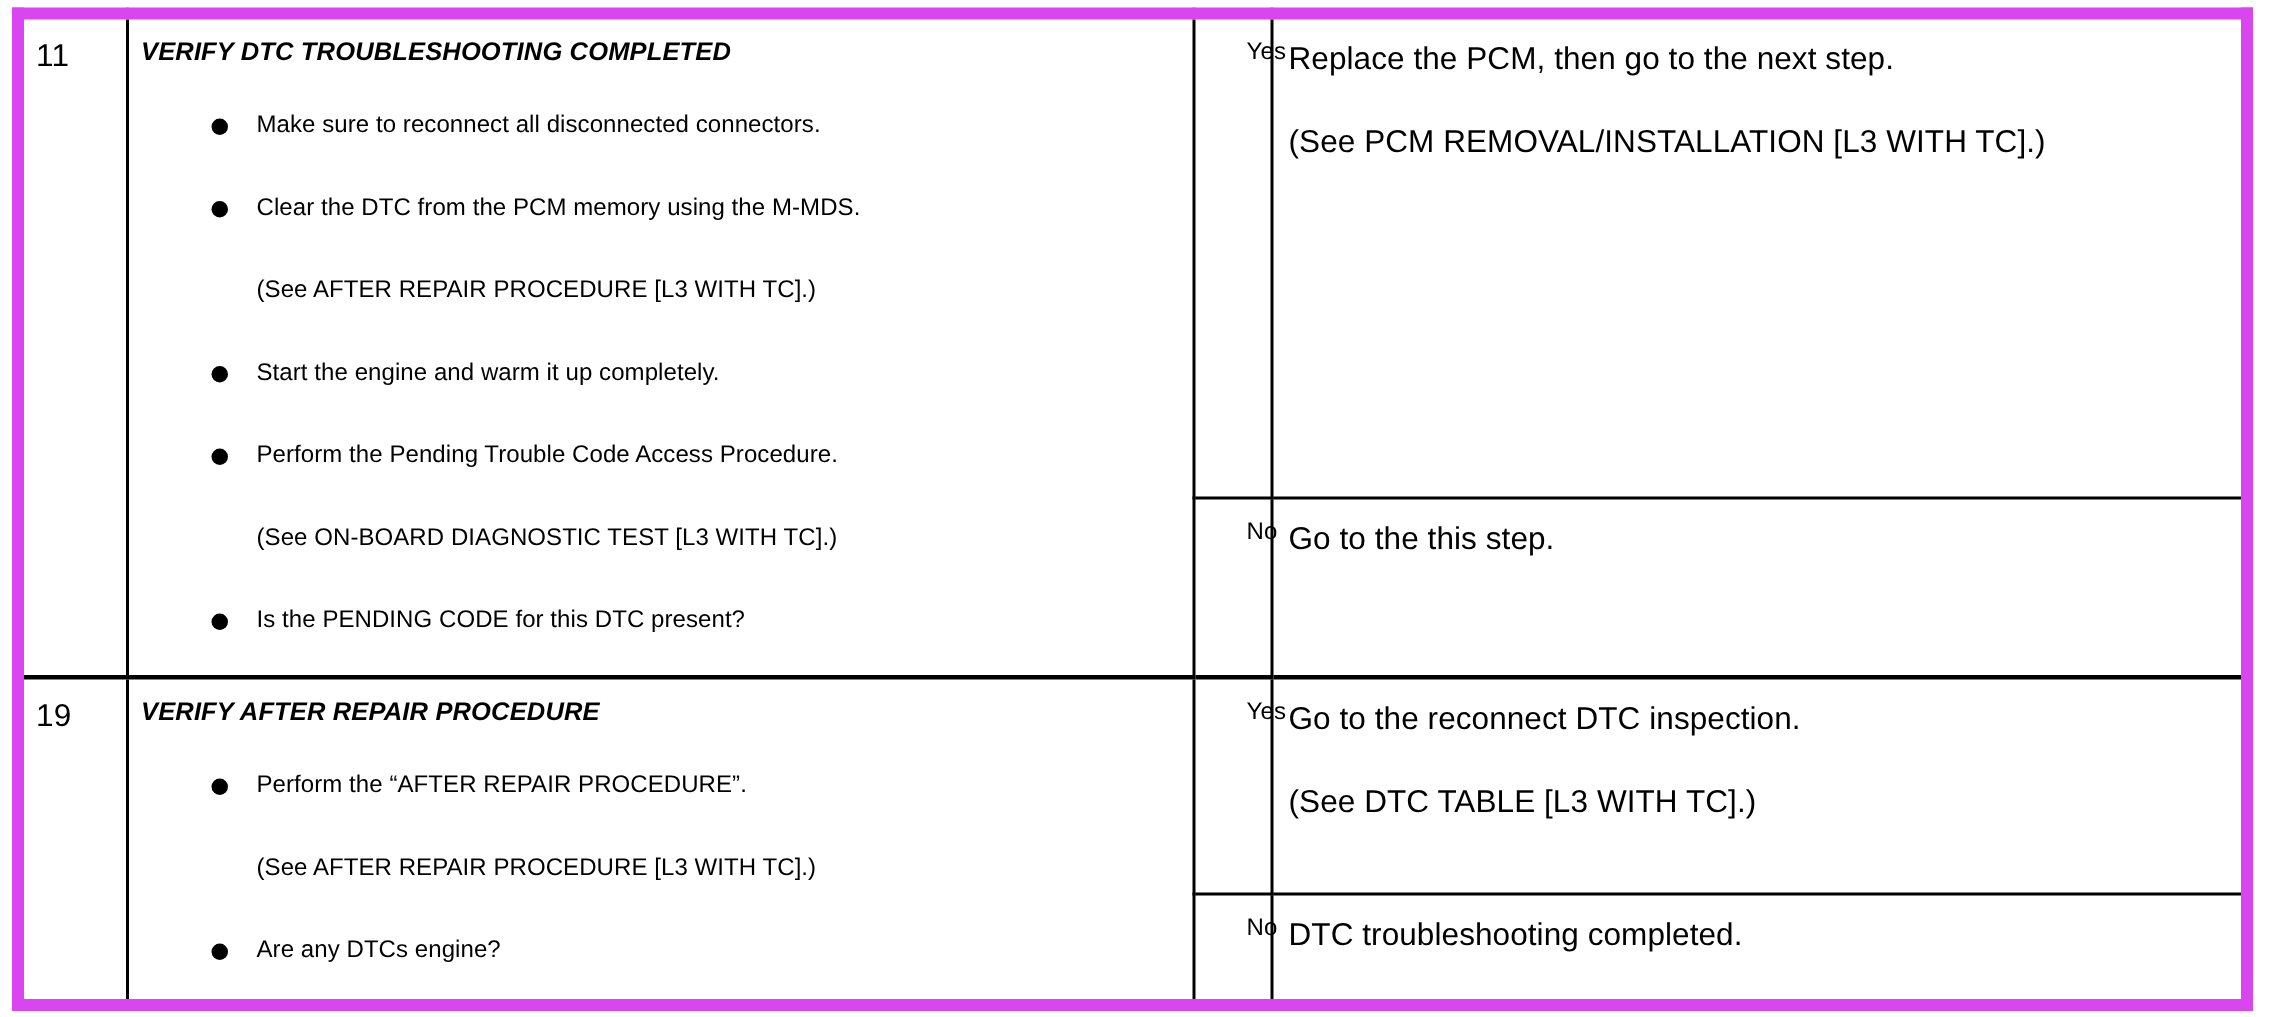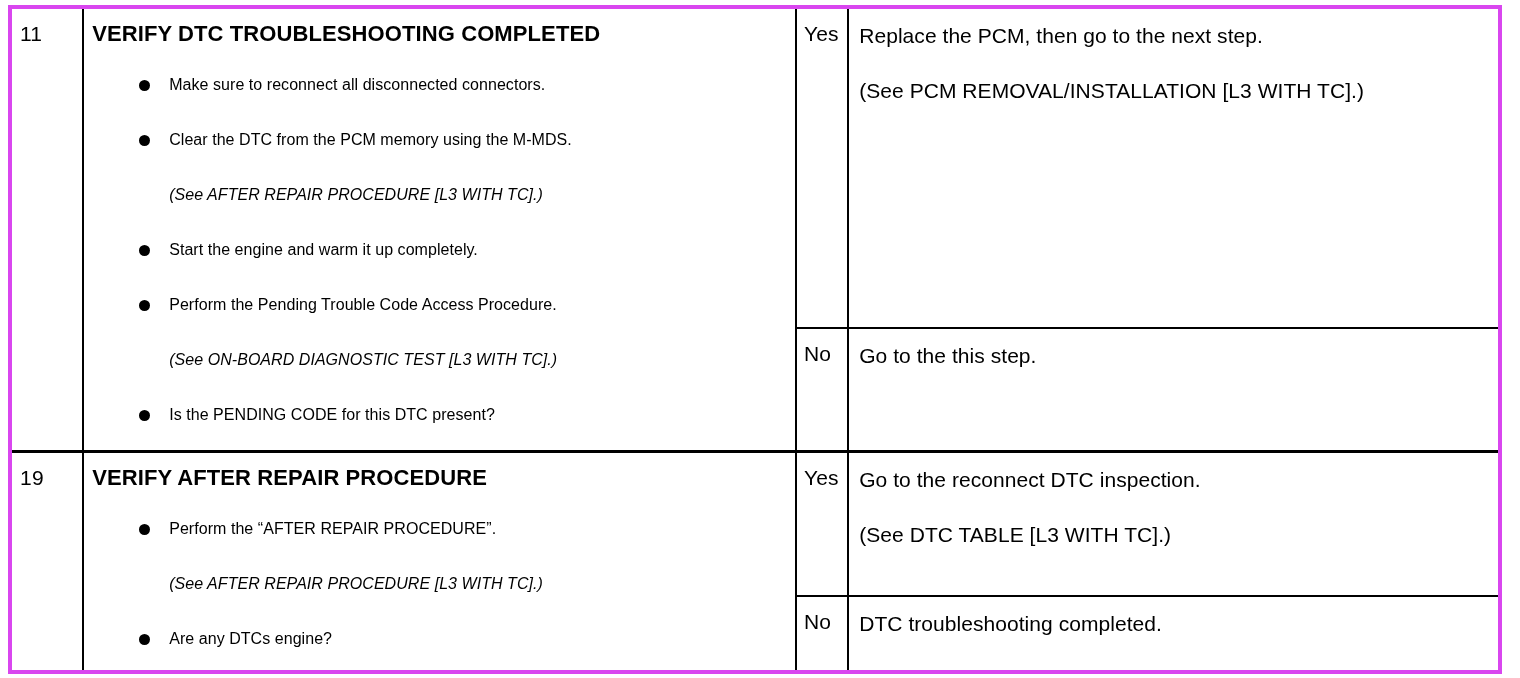--- a/index.html
+++ b/index.html
@@ -22,21 +22,21 @@
   }
 
   
   .dtc-table {
     position: absolute;
     left: 8px;
     top: 5px;
     width: 1494px;      
     height: 669px;      
     box-sizing: border-box;
-    border: 4px solid #d946ef;
+    border: 8px solid #d946ef;
     border-collapse: collapse;
     table-layout: fixed;
     background: #fff;
   }
 
   .dtc-table td {
     border: 0;
     padding: 0;
     vertical-align: top;
     background: #fff;
@@ -60,24 +60,25 @@
     padding: 14px 0 0 8px;
     letter-spacing: 0.2px;
   }
 
   .body-cell {
     padding: 13px 10px 10px 8px;
   }
 
   .proc-title {
     font-weight: bold;
-    font-size: 22px;
+    font-size: 17px;
     line-height: 1.05;
     letter-spacing: 0.1px;
     white-space: nowrap;
+    font-style: italic;
   }
 
   .proc-list {
     list-style: none;
     margin: 0;
     padding: 0;
   }
 
   .proc-item {
     position: relative;
@@ -91,29 +92,29 @@
     position: absolute;
     left: 47px;
     top: 10px;
     width: 11px;
     height: 11px;
     border-radius: 50%;
     background: #000;
   }
   .proc-item.note {
     padding-left: 77px;
-    font-style: italic;
   }
 
   
   .ans-cell {
-    font-size: 21px;
+    font-size: 16px;
     line-height: 1;
     padding: 14px 0 0 7px;
     letter-spacing: 0.1px;
+    margin-left: 27px;
   }
 
   .act-cell {
     font-size: 21px;
     line-height: 30px;
     padding: 12px 8px 8px 10px;
     letter-spacing: 0.05px;
   }
   .act-line { margin: 0; }
   .act-line.gap { margin-top: 25px; }

